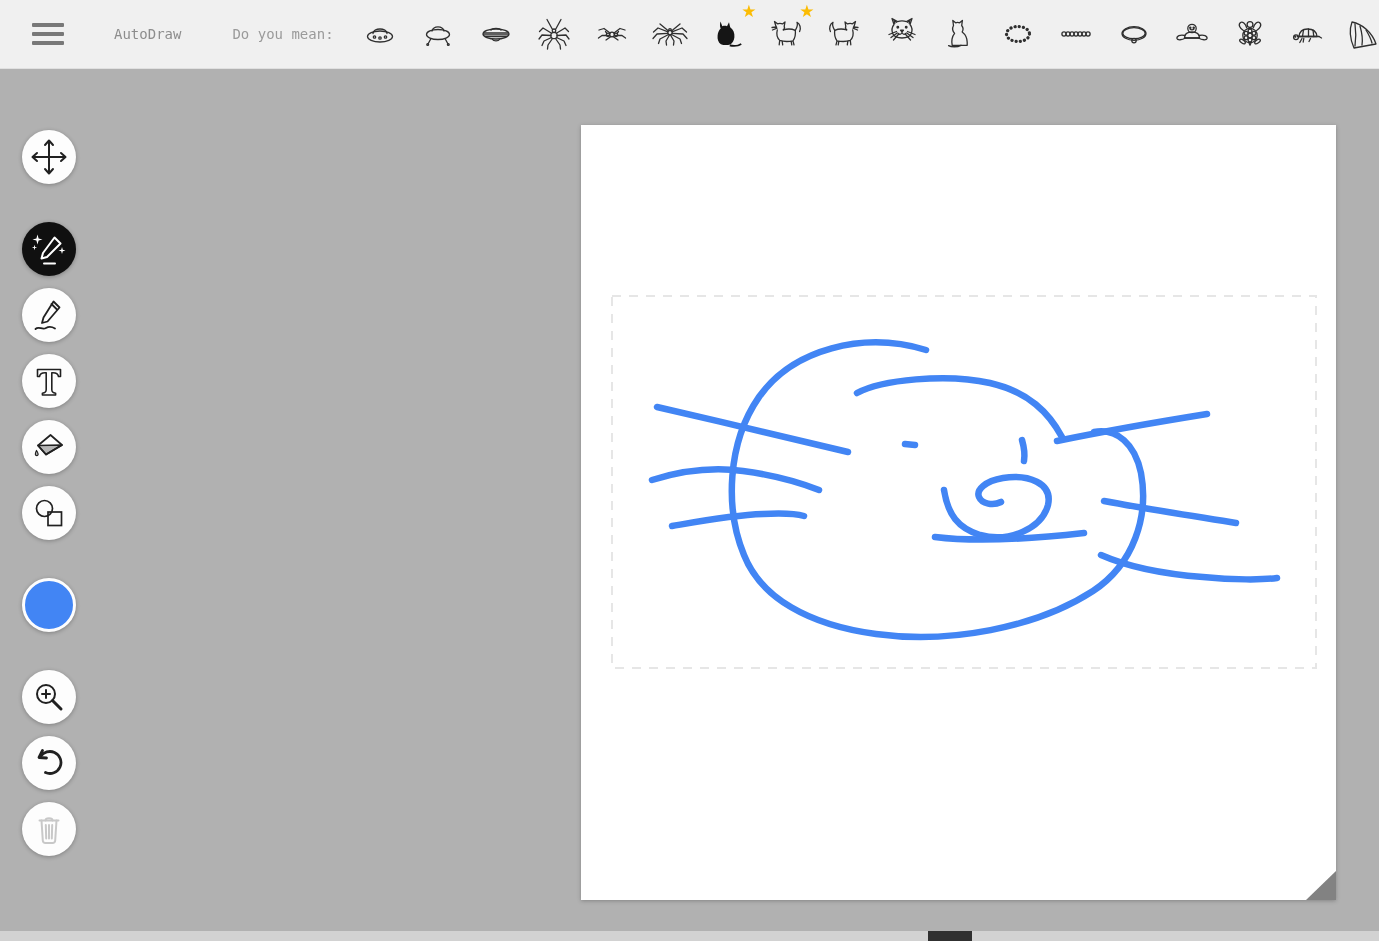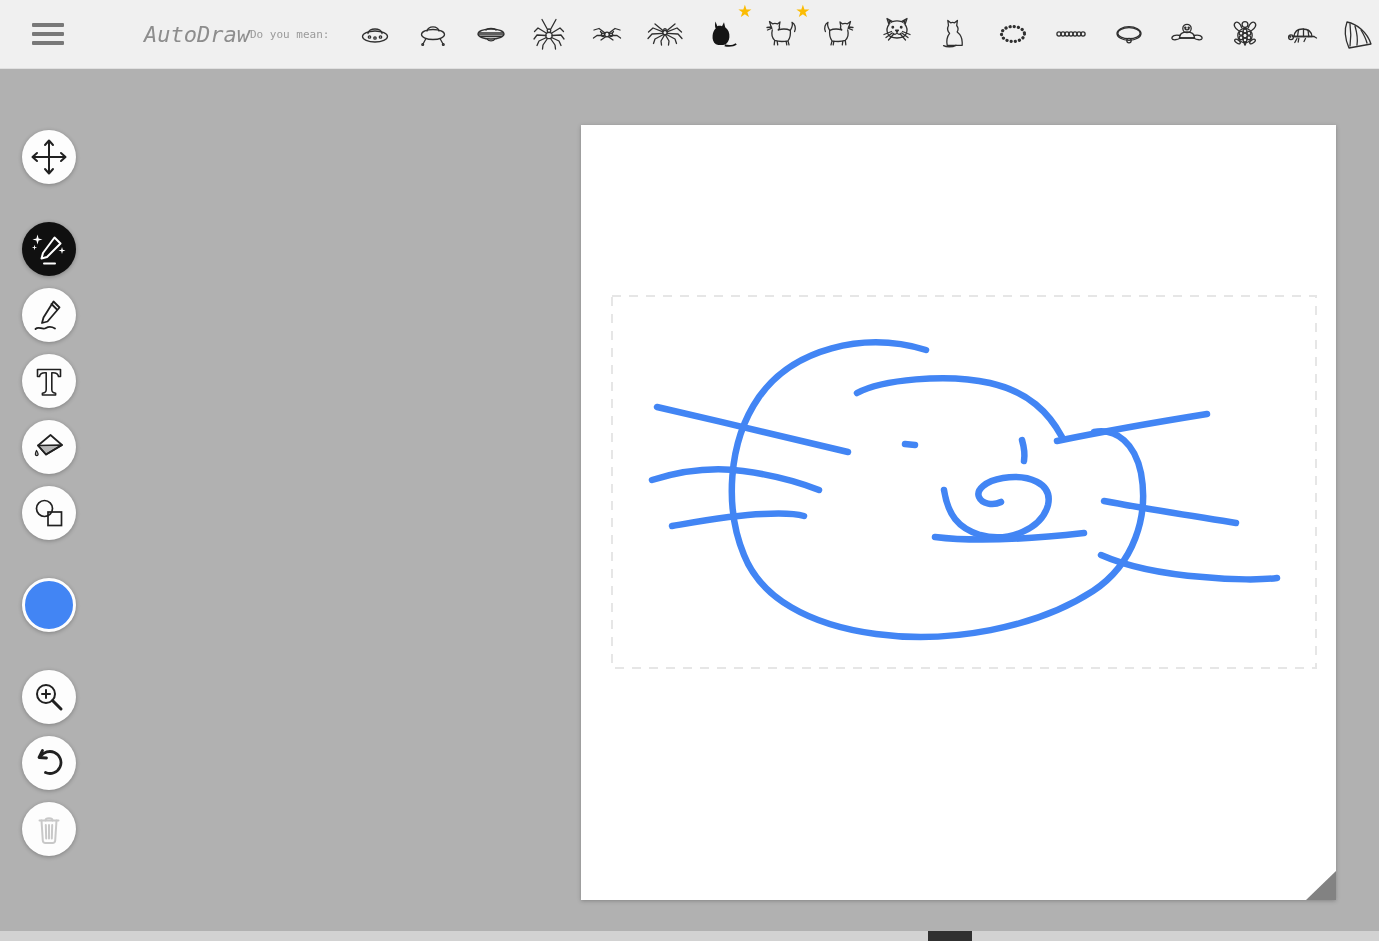--- a/index.html
+++ b/index.html
@@ -10,22 +10,22 @@
     position:relative;
   }
   
   .topbar{
     position:absolute;top:0;left:0;width:1379px;height:68px;
     background:#f0f0f0;border-bottom:1px solid #e0e0e0;
     display:flex;align-items:center;z-index:10;
   }
   .hamburger{width:32px;margin-left:32px;background:none;border:none;padding:0;cursor:pointer;}
   .hamburger span{display:block;width:32px;height:4px;background:#787878;border-radius:1px;margin:5px 0;}
-  .app-title{margin-left:80px;font-size:22px;color:#8d8d8d;white-space:nowrap;font-style:italic;}
-  .prompt{font-size:11px;color:#9a9a9a;white-space:nowrap;}
+  .app-title{margin-left:50px;font-size:14px;color:#8d8d8d;white-space:nowrap;}
+  .prompt{margin-left:51px;font-size:14px;color:#9a9a9a;white-space:nowrap;}
   .suggestions{display:flex;align-items:center;gap:18px;margin-left:26px;flex:0 0 auto;}
   .sugg{position:relative;width:40px;height:40px;flex:0 0 auto;background:none;border:none;padding:0;cursor:pointer;}
   .sugg svg{width:40px;height:40px;display:block;stroke:#2f2f2f;stroke-width:1.3;fill:none;stroke-linecap:round;stroke-linejoin:round;}
   .sugg .star{position:absolute;top:-11px;right:-9px;font-size:17px;line-height:1;color:#FBBC04;font-family:"DejaVu Sans",sans-serif;}
   
   .tool{
     position:absolute;left:22px;width:54px;height:54px;border-radius:50%;
     background:#fdfdfd;border:none;padding:0;cursor:pointer;box-sizing:border-box;
     box-shadow:0 1px 4px rgba(0,0,0,0.28);
     display:flex;align-items:center;justify-content:center;

